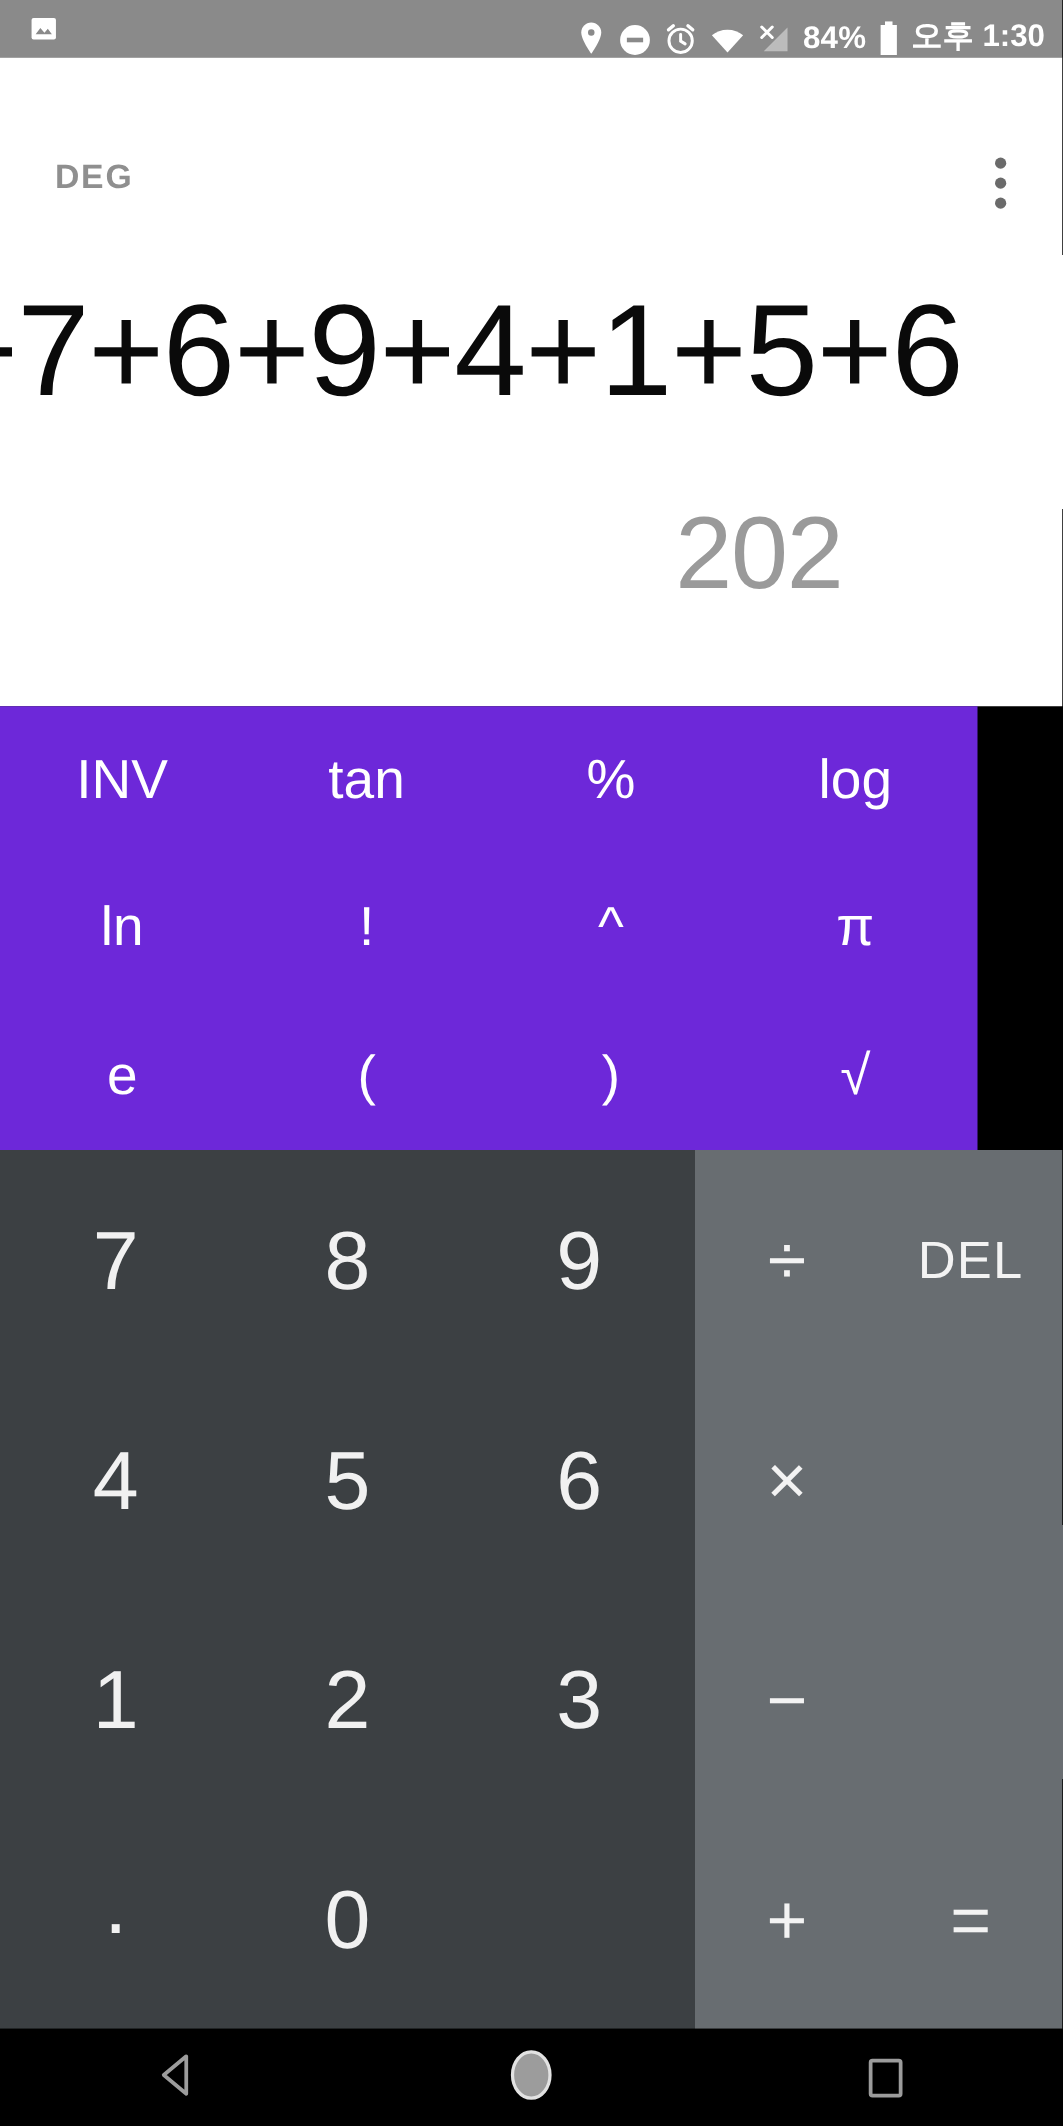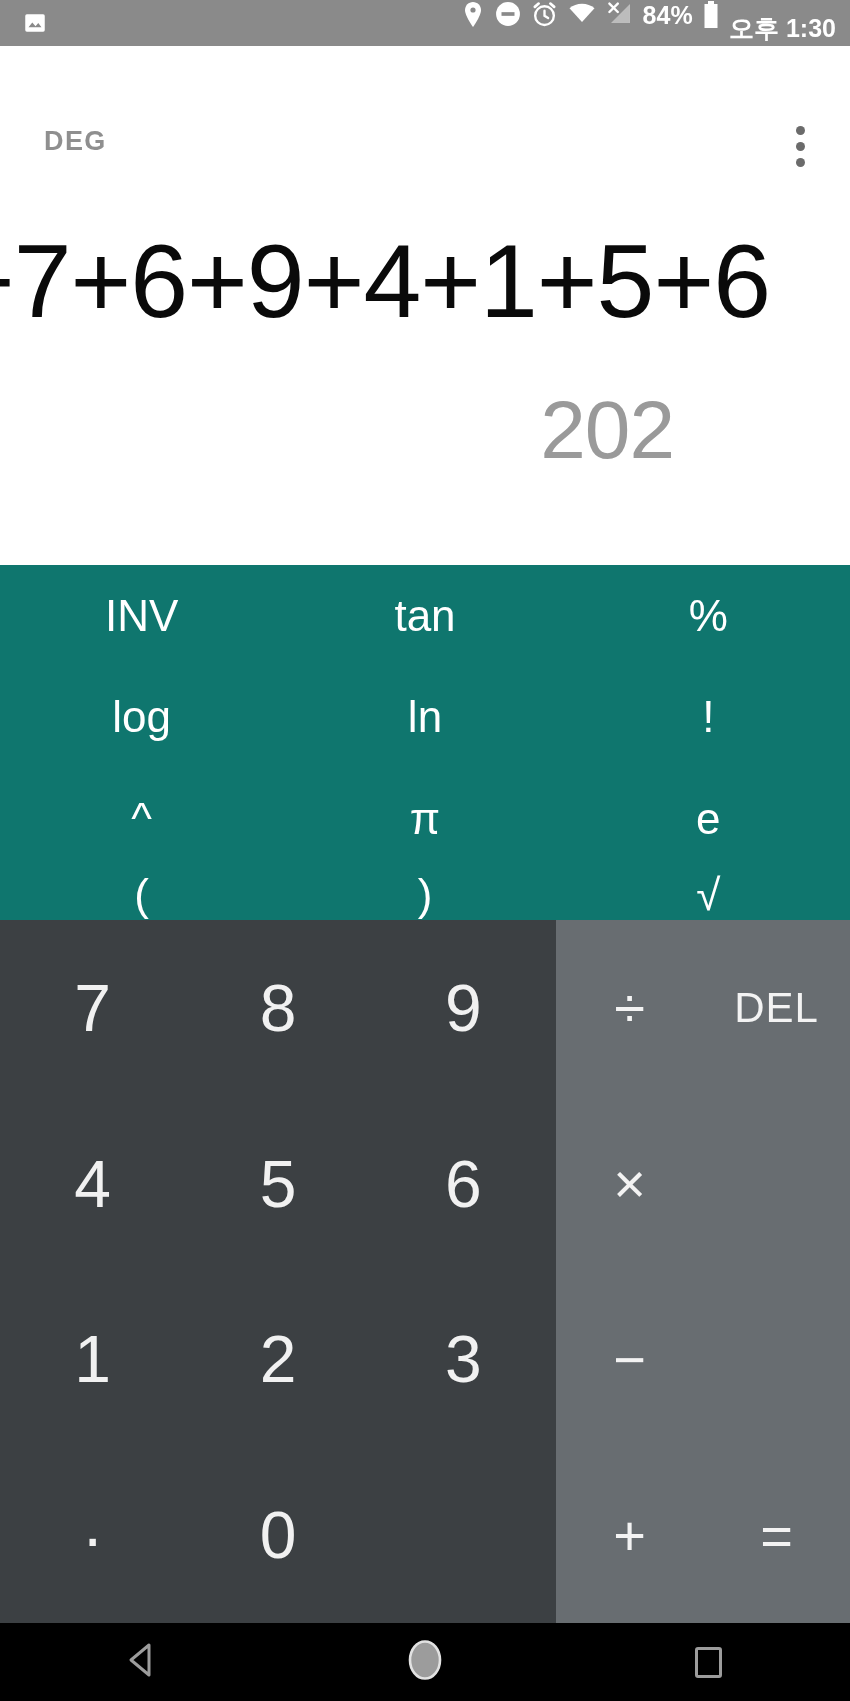--- a/index.html
+++ b/index.html
@@ -11,21 +11,21 @@
   }
   #app { position:relative; width:850px; height:1701px; }
 
   
   .statusbar{
     position:absolute; left:0; top:0; width:850px; height:46px;
     background:#8a8a8a; display:flex; align-items:center;
     padding:0 14px 0 22px;
   }
   .sb-left{ display:flex; align-items:center; gap:8px; }
-  .sb-right{ margin-left:auto; display:flex; align-items:flex-start; gap:10px; }
+  .sb-right{ margin-left:auto; display:flex; align-items:flex-end; gap:10px; }
   .sb-icon{ display:inline-flex; align-items:center; justify-content:center; }
   .sb-text{
     color:#fff; font-size:25px; font-weight:bold; letter-spacing:.2px;
     white-space:nowrap;
   }
   .sb-time{ color:#fff; font-size:25px; font-weight:bold; white-space:nowrap;margin-top:11px; }
 
   
   .display{
     position:absolute; left:0; top:46px; width:850px; height:519px;
@@ -49,29 +49,29 @@
     height:118px; overflow:hidden;
     display:flex; align-items:center; justify-content:flex-end;
     padding-right:176px;
   }
   .formula span{
     color:#0a0a0a; font-size:104px; font-weight:300;
     white-space:nowrap; letter-spacing:-1px;
     transform:translateX(96px);
   }
   .result{
-    position:absolute; right:176px; top:337px;
+    position:absolute; right:176px; top:350px;
     color:#9a9a9a; font-size:82px; font-weight:300; letter-spacing:-1px;
   }
 
   
   .scipad{
-    position:absolute; left:0; top:565px; width:850px; height:355px;
-    background:#0f766e;
-    display:grid; grid-template-columns:repeat(3,1fr); grid-template-rows:repeat(3,1fr);
+    position:absolute; left:0; top:565px; width:782px; height:355px;
+    background:#6d28d9;
+    display:grid; grid-template-columns:repeat(4,1fr); grid-template-rows:repeat(3,1fr);
   }
   .sci-key{
     display:flex; align-items:center; justify-content:center;
     color:#fff; font-size:44px; font-weight:300; cursor:pointer;
     user-select:none;
   }
 
   
   .numpad{
     position:absolute; left:0; top:920px; width:556px; height:703px;

